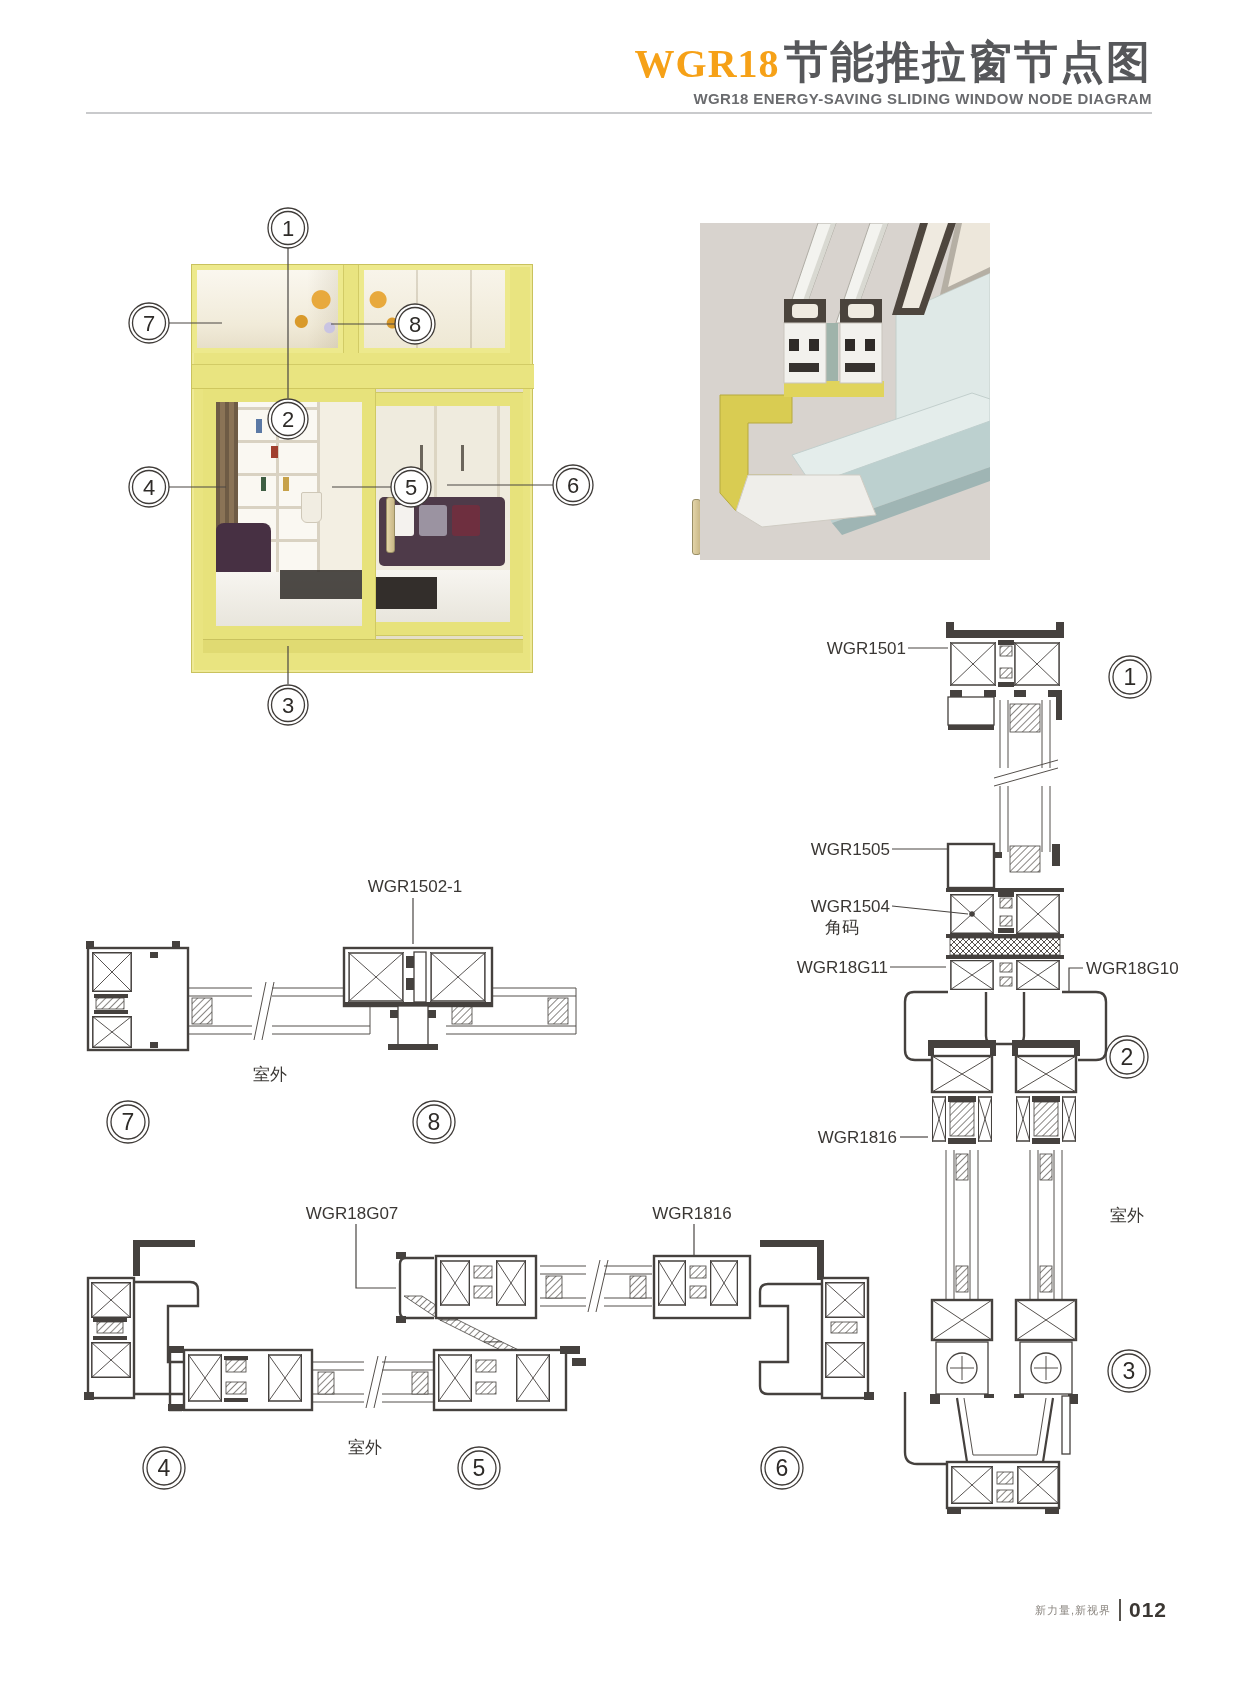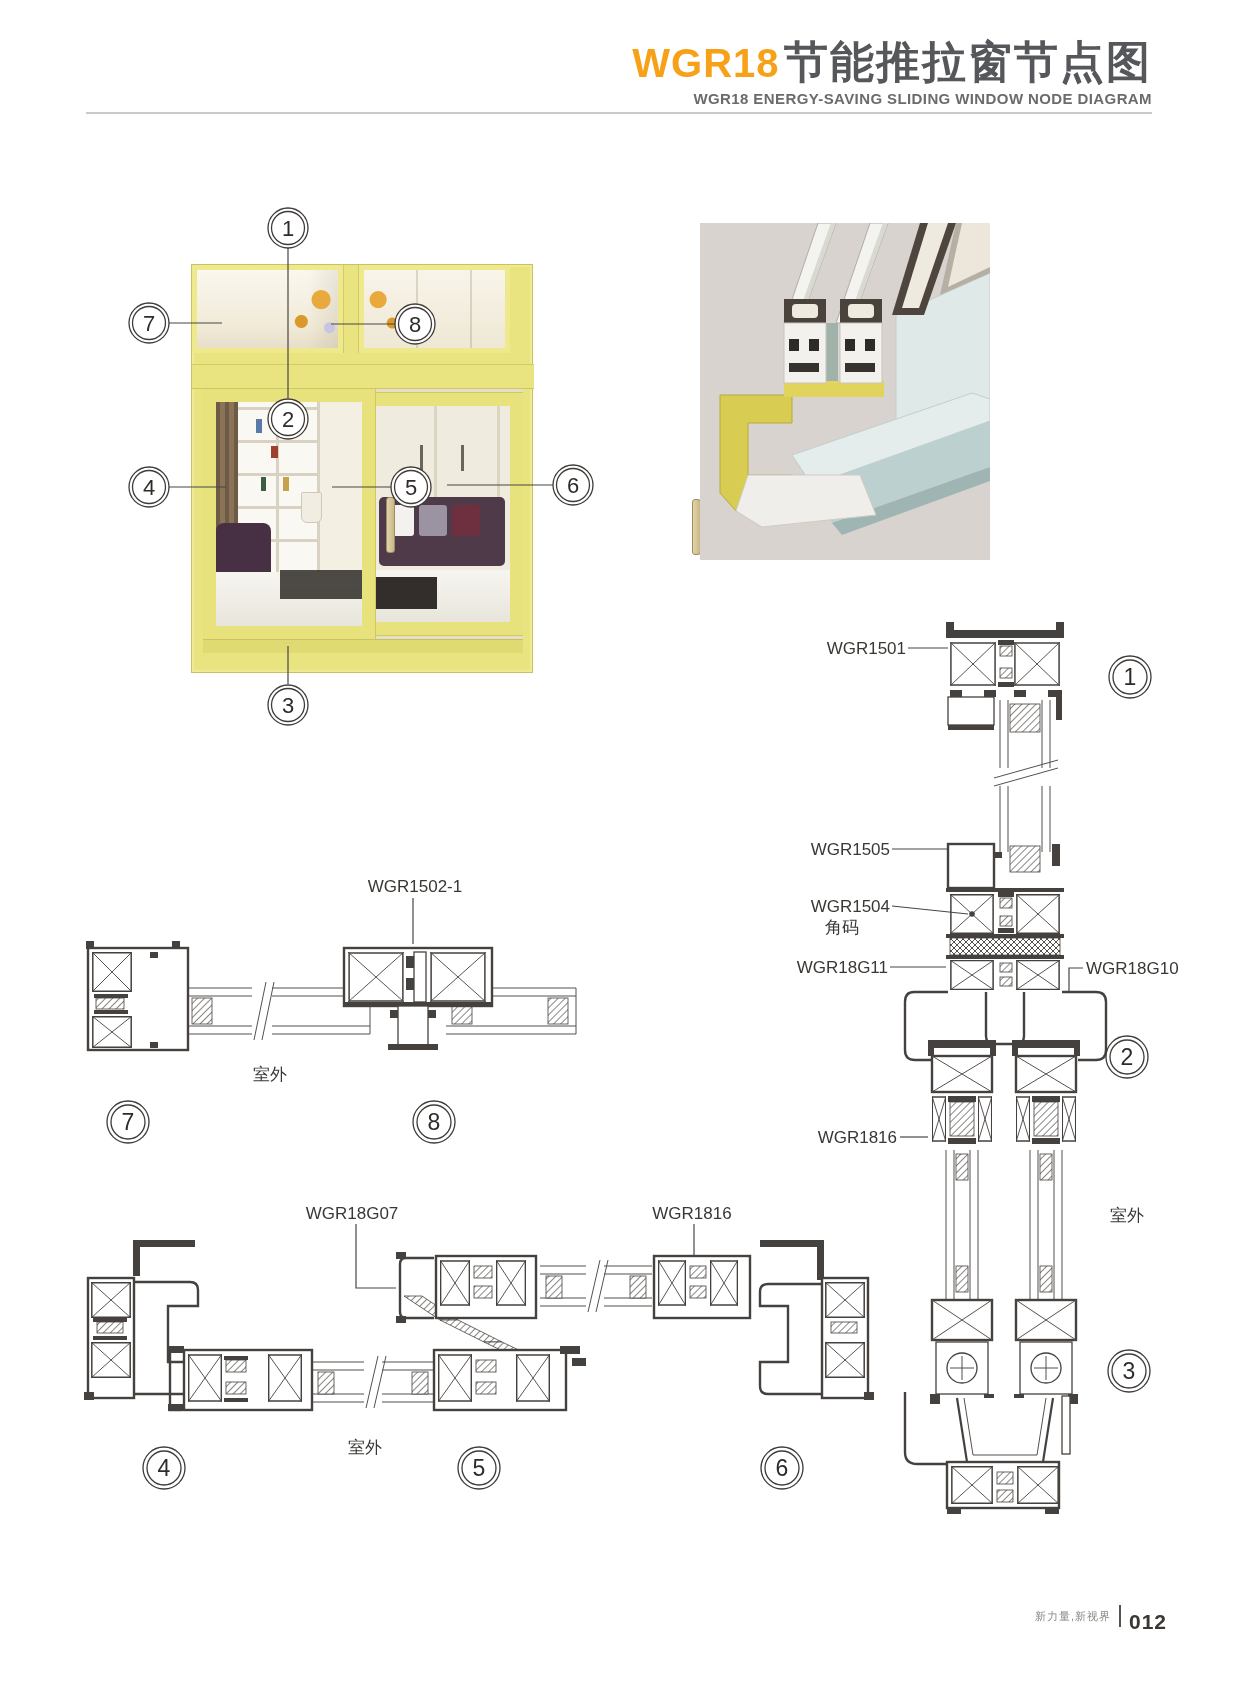--- a/index.html
+++ b/index.html
@@ -2,21 +2,21 @@
 <html><head>
 <meta charset="utf-8">
 <style>
   html,body{margin:0;padding:0;background:#fff;}
   #page{position:relative;width:1239px;height:1681px;background:#fff;overflow:hidden;
         font-family:"Liberation Sans","DejaVu Sans",sans-serif;}
 
   
   #header{position:absolute;right:87px;top:40px;text-align:right;}
   #title-line{white-space:nowrap;line-height:1;}
-  #title-code{font-size:40px;font-weight:bold;color:#F6A117;letter-spacing:1px;}
+  #title-code{font-size:40px;font-weight:bold;color:#F6A117;letter-spacing:1px;font-family:Liberation Serif, serif;}
   #title-cn{font-size:44px;font-weight:bold;color:#56575A;letter-spacing:2px;}
   #subtitle{margin-top:6px;font-size:15px;font-weight:bold;color:#6A6B6E;letter-spacing:.4px;}
   #header-rule{position:absolute;left:86px;right:87px;top:112px;height:2px;background:#C9CACC;}
 
   
   #win{position:absolute;left:191px;top:264px;width:342px;height:409px;
        background:#E9E480;border:1px solid #C9C25E;box-sizing:border-box;
        box-shadow:inset 0 0 0 2px #EFEA96;}
   .opening{position:absolute;background:#EFE8D6;overflow:hidden;}
   #transom{left:11px;top:11px;width:318px;height:88px;display:flex;}
@@ -92,21 +92,21 @@
   text{font-family:"Liberation Sans","DejaVu Sans",sans-serif;}
   .num{font-size:23px;fill:#2E2B28;text-anchor:middle;}
   .numw{font-size:22px;fill:#2E2B28;text-anchor:middle;}
   .lbl{font-size:17px;fill:#3A3734;}
   .cjk{font-size:17px;fill:#3A3734;}
 
   
   #footer{position:absolute;right:72px;top:1598px;display:flex;align-items:center;gap:8px;}
   #tagline{font-size:11px;color:#8C8781;letter-spacing:1px;text-align:right;}
   #footer-bar{width:2px;height:22px;background:#57534E;}
-  #pagenum{font-size:21px;font-weight:bold;color:#3B3733;letter-spacing:1px;margin-top:12px;}
+  #pagenum{font-size:21px;font-weight:bold;color:#3B3733;letter-spacing:1px;}
 </style>
 </head>
 <body>
 
 <div id="page">
 
   <div id="header">
     <div id="title-line">
       <span id="title-code">WGR18</span>
       <span id="title-cn">节能推拉窗节点图</span>

